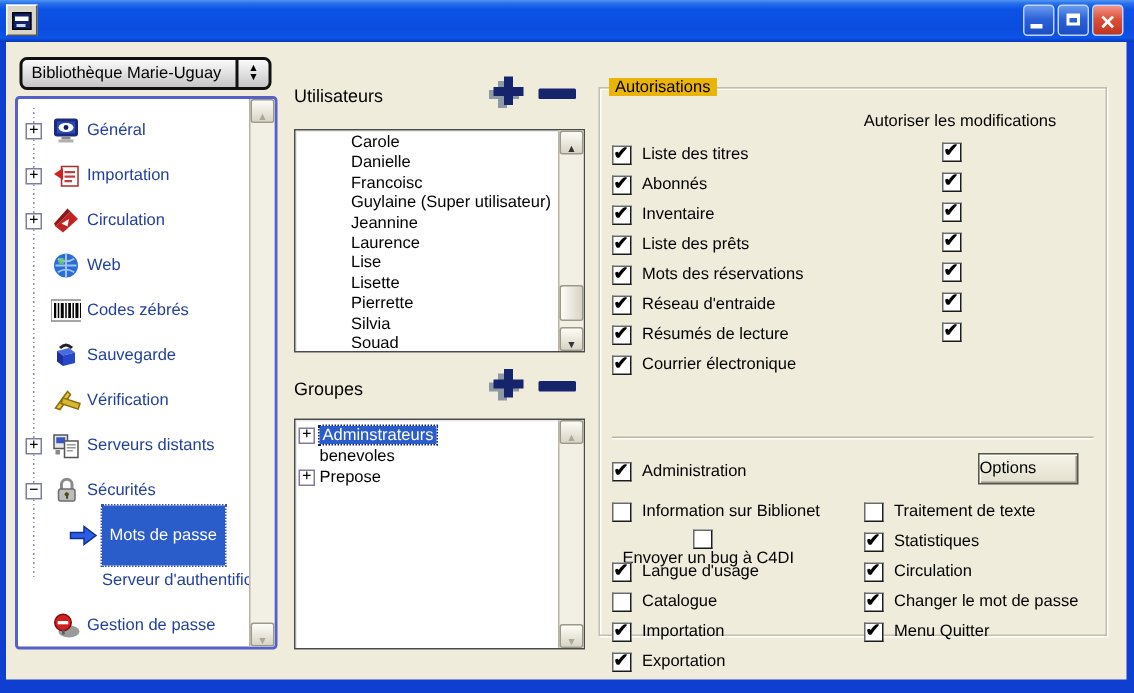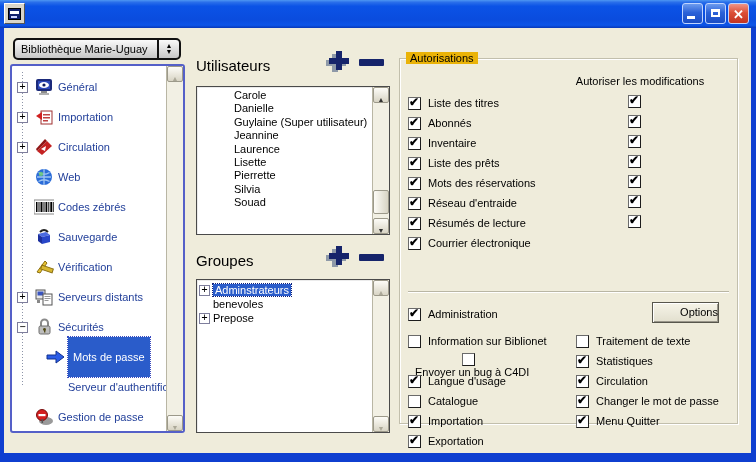--- a/index.html
+++ b/index.html
@@ -35,21 +35,21 @@
     background:repeating-linear-gradient(180deg,#8C94A8 0 1px,transparent 1px 3px);}
   .trow{position:absolute;left:0;height:30px;display:flex;align-items:center;width:150px;}
   .trow .expander{position:absolute;left:5px;width:11px;height:11px;background:#fff;border:1px solid #7E7E9C;
     font-size:10px;line-height:8px;text-align:center;color:#000;font-family:"DejaVu Sans Mono",monospace;}
   .trow .ticon{position:absolute;left:22px;width:20px;height:20px;display:flex;align-items:center;justify-content:center;}
   .trow .tlabel{position:absolute;left:46px;font-size:11px;color:#23409A;white-space:nowrap;}
   .trow.child .ticon{left:34px;}
   .trow.child .tlabel{left:56px;}
   .trow .tlabel.sel{background:#2A5CCA;color:#fff;padding:14px 5px;outline:1px dotted #3A4ABF;}
   
-  .panel-label{position:absolute;font-size:15px;color:#000;}
+  .panel-label{position:absolute;font-size:12px;color:#000;}
   .icon-add{position:absolute;width:26px;height:24px;}
   .icon-add .sh1{position:absolute;left:2px;top:10px;width:20px;height:6px;background:#8E99A8;}
   .icon-add .sh2{position:absolute;left:8px;top:4px;width:6px;height:18px;background:#8E99A8;}
   .icon-add .c1{position:absolute;left:5px;top:8px;width:20px;height:6px;background:#16246B;}
   .icon-add .c2{position:absolute;left:12px;top:1px;width:6px;height:19px;background:#16246B;}
   .icon-rem{position:absolute;width:25px;height:7px;background:#16246B;border-radius:1px;}
   .listbox{position:absolute;background:#fff;border:1px solid #4A4A4A;box-shadow:inset 1px 1px 0 #9a9a9a33;}
   .ulist{position:absolute;left:3px;top:2px;right:19px;bottom:2px;overflow:hidden;margin-left:34px;}
   .uitem{font-size:11px;color:#000;line-height:13.4px;white-space:nowrap;}
   
@@ -75,21 +75,21 @@
   .mod-header{position:absolute;left:140px;top:16px;width:200px;text-align:center;font-size:11px;color:#000;}
   .cbrow{position:absolute;height:16px;display:flex;align-items:center;}
   .cb{width:13px;height:13px;background:#fff;border:1px solid #1c1c1c;border-top-color:#6a6a6a;border-left-color:#6a6a6a;
     position:relative;flex:0 0 13px;}
   .cb .chk{position:absolute;left:0px;top:-3px;font-size:12px;font-weight:bold;color:#000;line-height:14px;}
   .cblabel{font-size:11px;color:#000;margin-left:7px;white-space:nowrap;}
   .modcb{position:absolute;left:228px;}
   .separator{position:absolute;left:8px;right:8px;height:2px;border-top:1px solid #B9B6A4;border-bottom:1px solid #fff;}
   .btn{position:absolute;width:67px;height:21px;background:linear-gradient(180deg,#F6F4E8,#E2DFCE);
     border:1px solid #57564C;box-shadow:inset 1px 1px 0 #fff, inset -1px -1px 0 #99968A;
-    font-size:11px;color:#000;text-align:right;line-height:19px;}
+    font-size:11px;color:#000;text-align:left;line-height:19px;}
 </style>
 </head>
 <body>
 
 <div class="window">
   <div class="titlebar">
     <div class="app-icon">
         <div class="inner"></div>
       </div>
     <div class="winbtns">
@@ -266,23 +266,25 @@
         <span class="sh2"></span>
         <span class="c1"></span>
         <span class="c2"></span>
       </div>
     <div class="icon-rem" style="left:355px;top:31px;"></div>
 
     <div class="listbox" style="left:192px;top:58px;width:194px;height:149px;">
       <div class="ulist" id="users-list">
           <div class="uitem">Carole</div>
           <div class="uitem">Danielle</div>
+          <div class="uitem">Francoisc</div>
           <div class="uitem">Guylaine (Super utilisateur)</div>
           <div class="uitem">Jeannine</div>
           <div class="uitem">Laurence</div>
+          <div class="uitem">Lise</div>
           <div class="uitem">Lisette</div>
           <div class="uitem">Pierrette</div>
           <div class="uitem">Silvia</div>
           <div class="uitem">Souad</div>
         </div>
       <div class="sbar">
         <div class="sbtn up"><span>▲</span></div>
         <div class="sthumb" style="top:103px;height:24px;"></div>
         <div class="sbtn down"><span>▼</span></div>
       </div>

